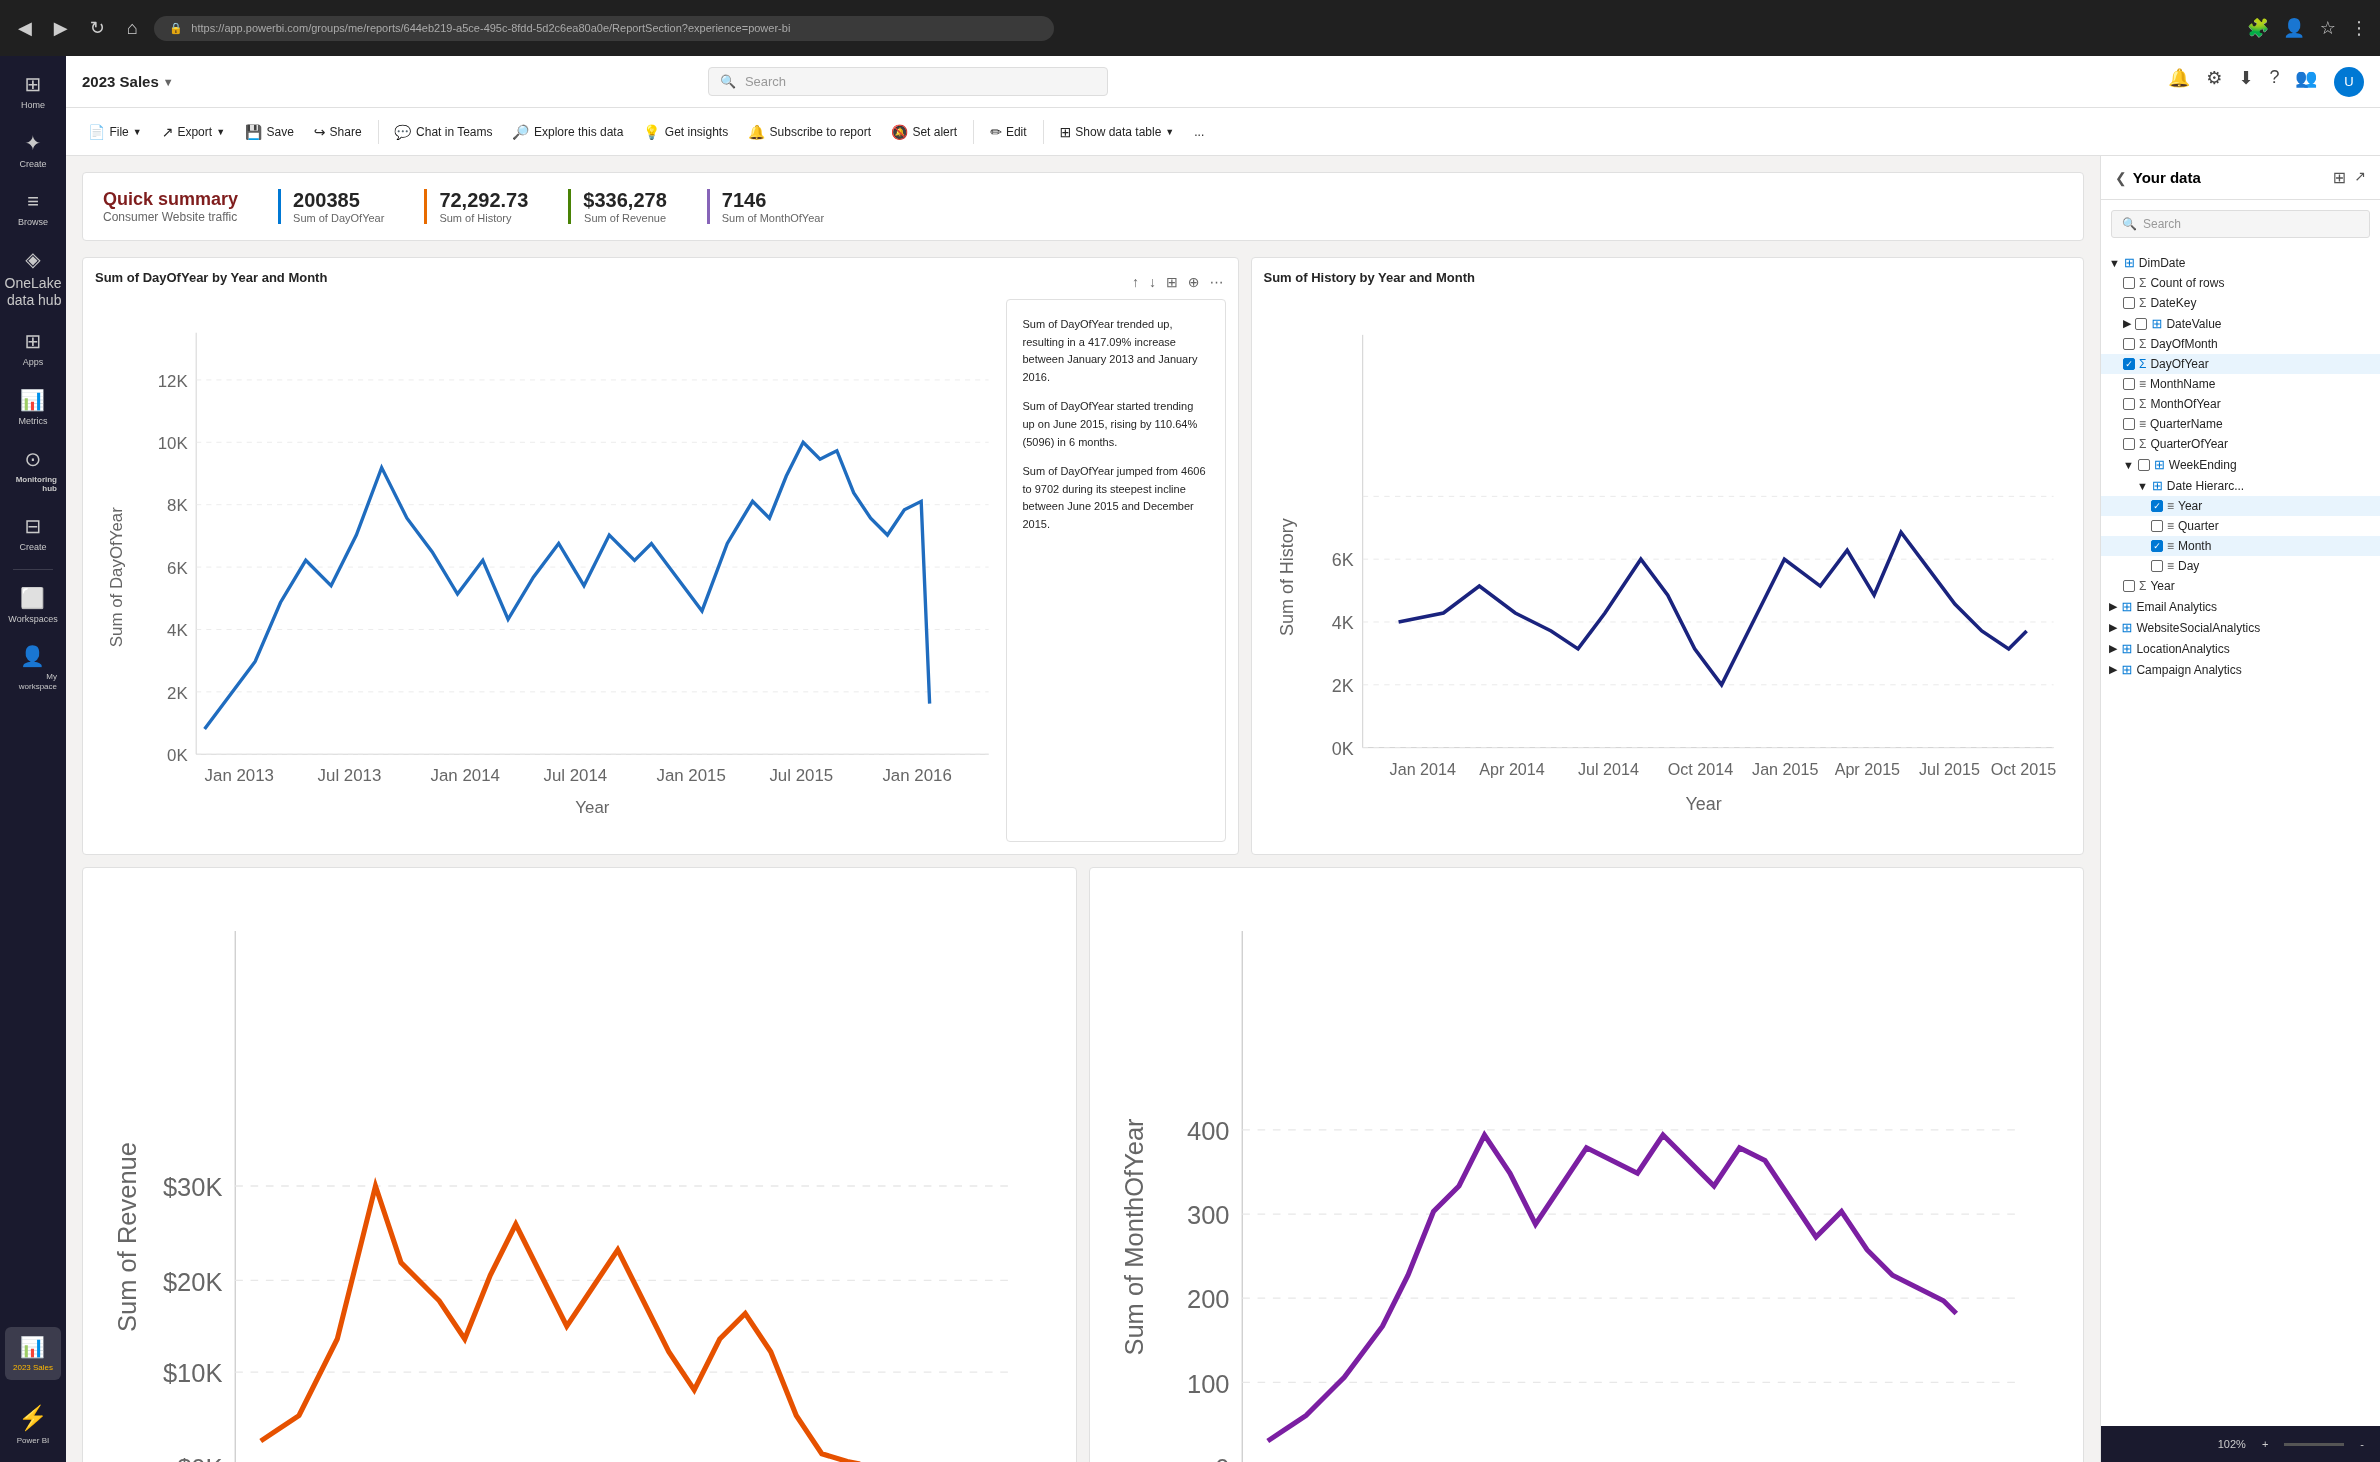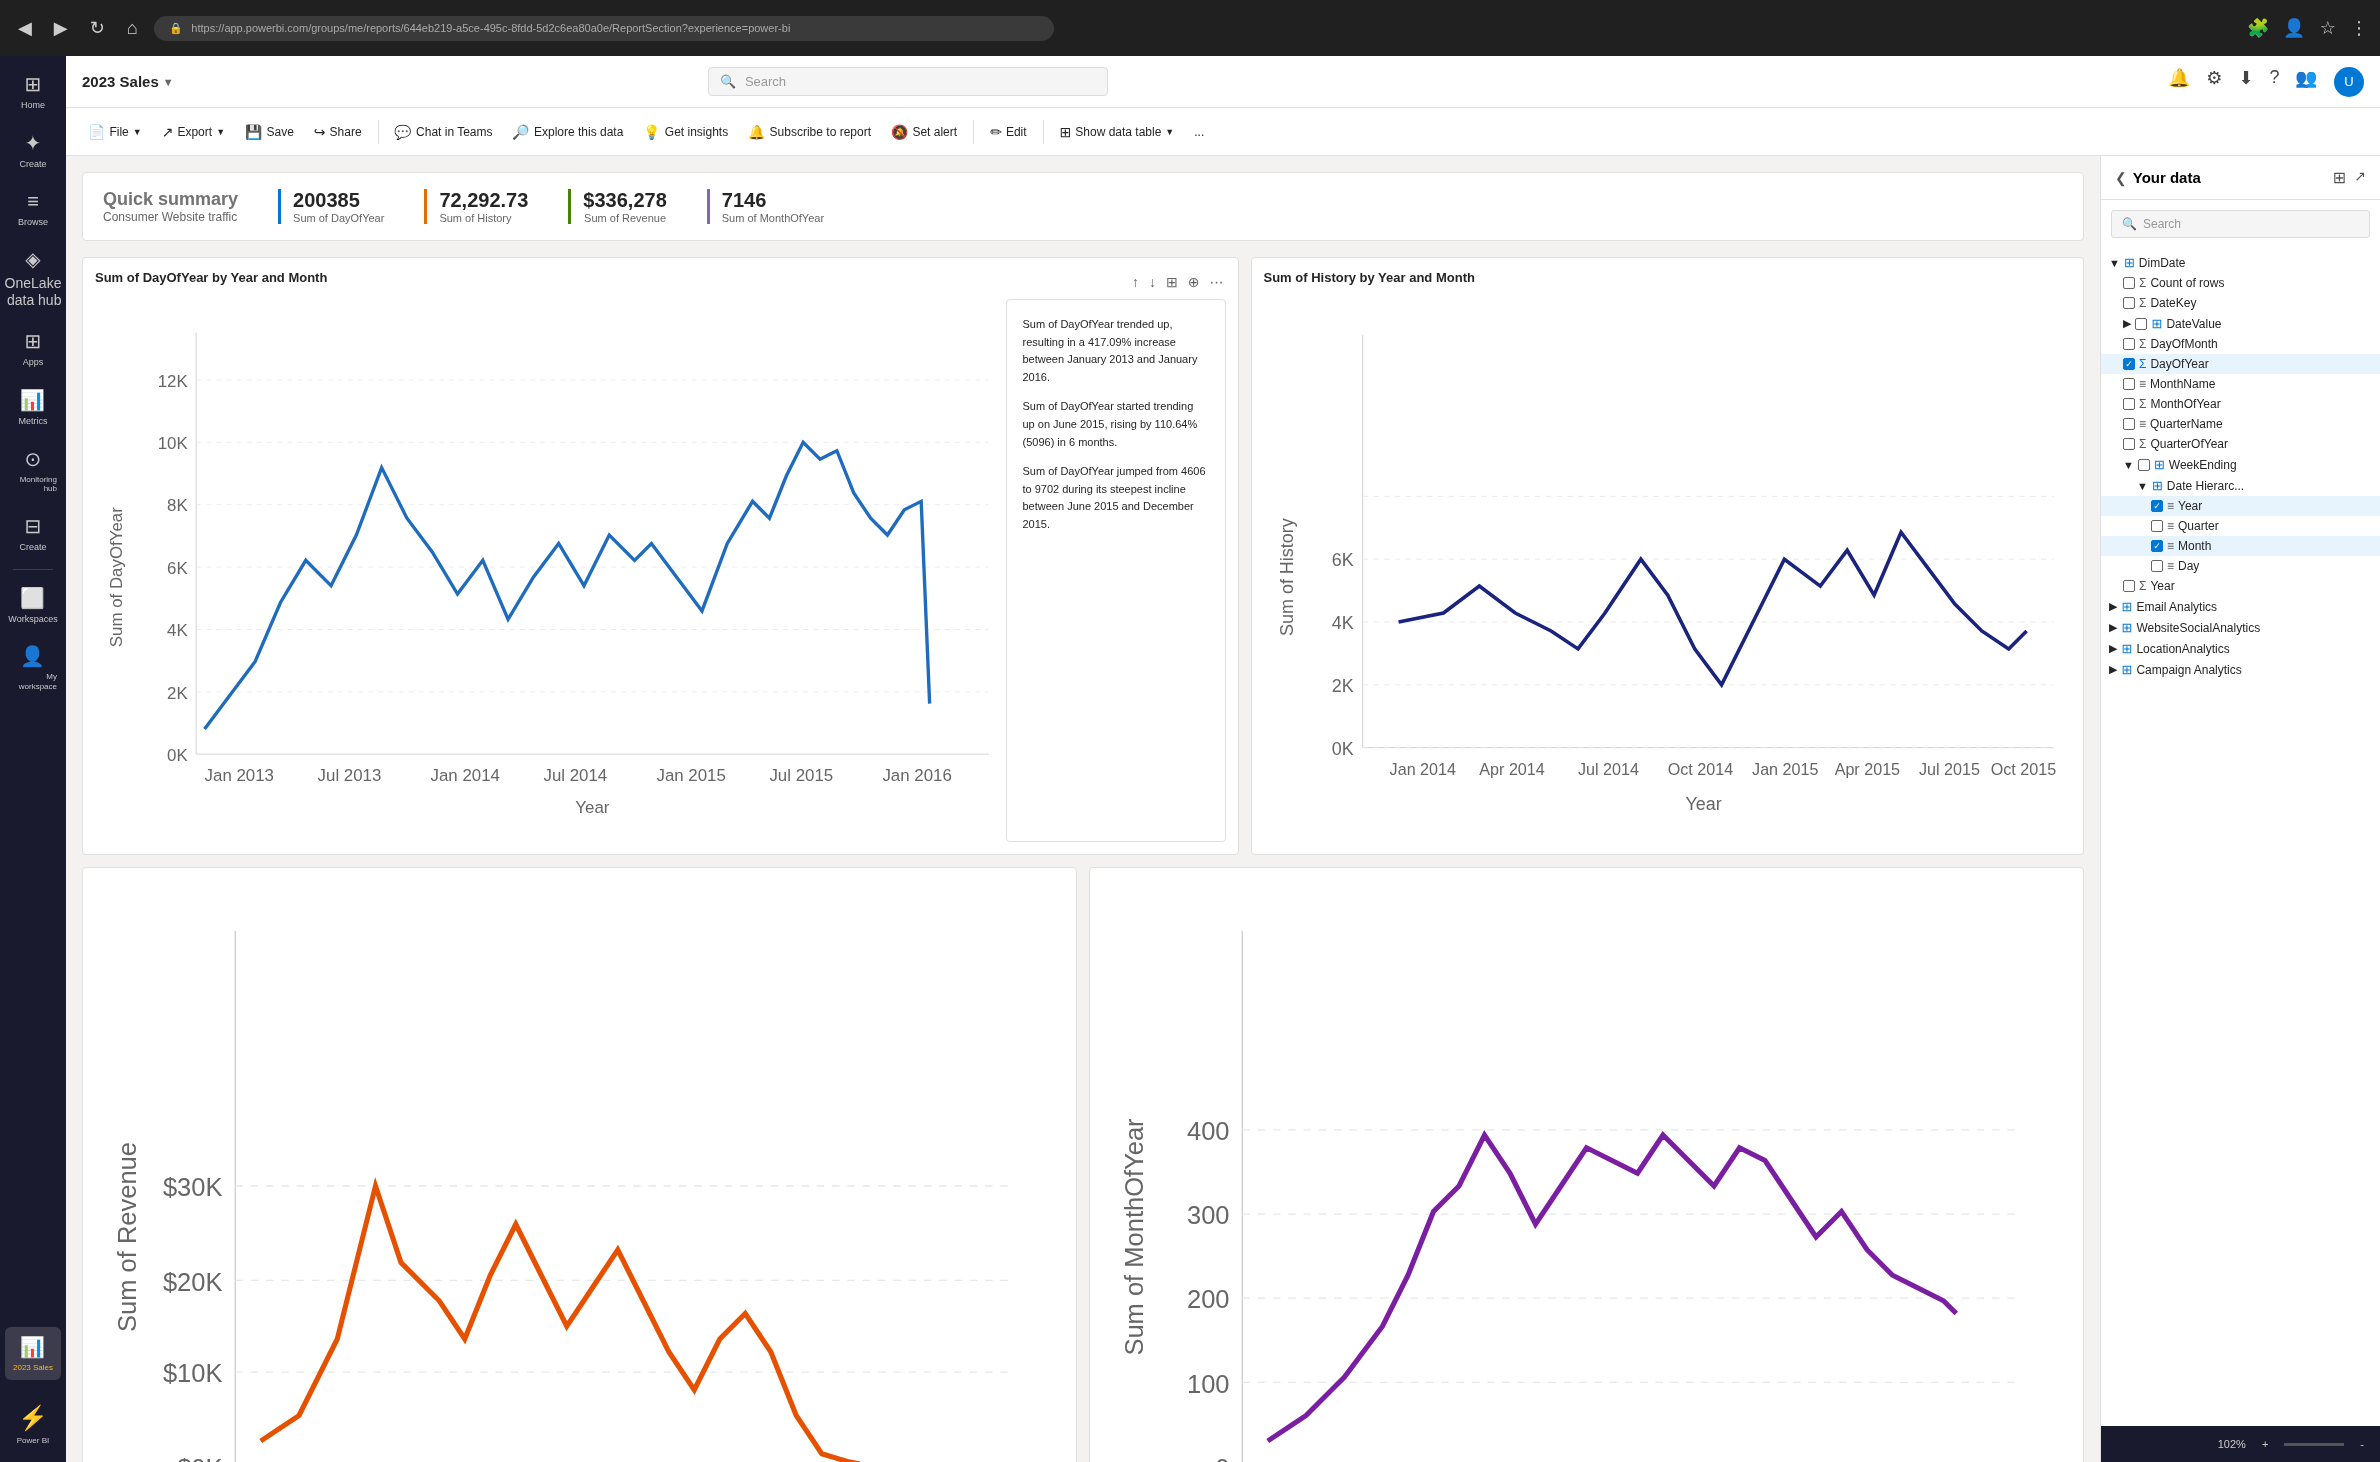--- a/index.html
+++ b/index.html
@@ -142,21 +142,21 @@
     .quick-summary-card {
       background: #fff;
       border: 1px solid #e0e0e0;
       border-radius: 4px;
       padding: 16px 20px;
       margin-bottom: 16px;
       display: flex;
       align-items: center;
       gap: 40px;
     }
-    .qs-title { font-size: 18px; font-weight: 700; color: #737373; }
+    .qs-title { font-size: 18px; font-weight: 700; color: #7f1d1d; }
     .qs-metric { display: flex; flex-direction: column; border-left: 3px solid; padding-left: 12px; }
     .qs-metric.blue { border-color: #0078d4; }
     .qs-metric.orange { border-color: #e86b00; }
     .qs-metric.green { border-color: #498205; align-items: center; }
     .qs-metric.purple { border-color: #8764b8; }
     .qs-value { font-size: 20px; font-weight: 700; color: #252525; }
     .qs-label { font-size: 11px; color: #666; }
 
     
     .charts-row { display: flex; gap: 12px; margin-bottom: 12px; }
@@ -310,21 +310,21 @@
     <div class="sidebar-item">
       <span class="icon">⊞</span>
       <span class="label">Apps</span>
     </div>
     <div class="sidebar-item">
       <span class="icon">📊</span>
       <span class="label">Metrics</span>
     </div>
     <div class="sidebar-item">
       <span class="icon">⊙</span>
-      <span class="label" style="font-size:8px;">Monitoring hub</span>
+      <span class="label" style="font-size:8px;font-weight:bold;">Monitoring hub</span>
     </div>
     <div class="sidebar-item">
       <span class="icon">⊟</span>
       <span class="label">Create</span>
     </div>
     <div class="sidebar-divider"></div>
     <div class="sidebar-item">
       <span class="icon">⬜</span>
       <span class="label">Workspaces</span>
     </div>

